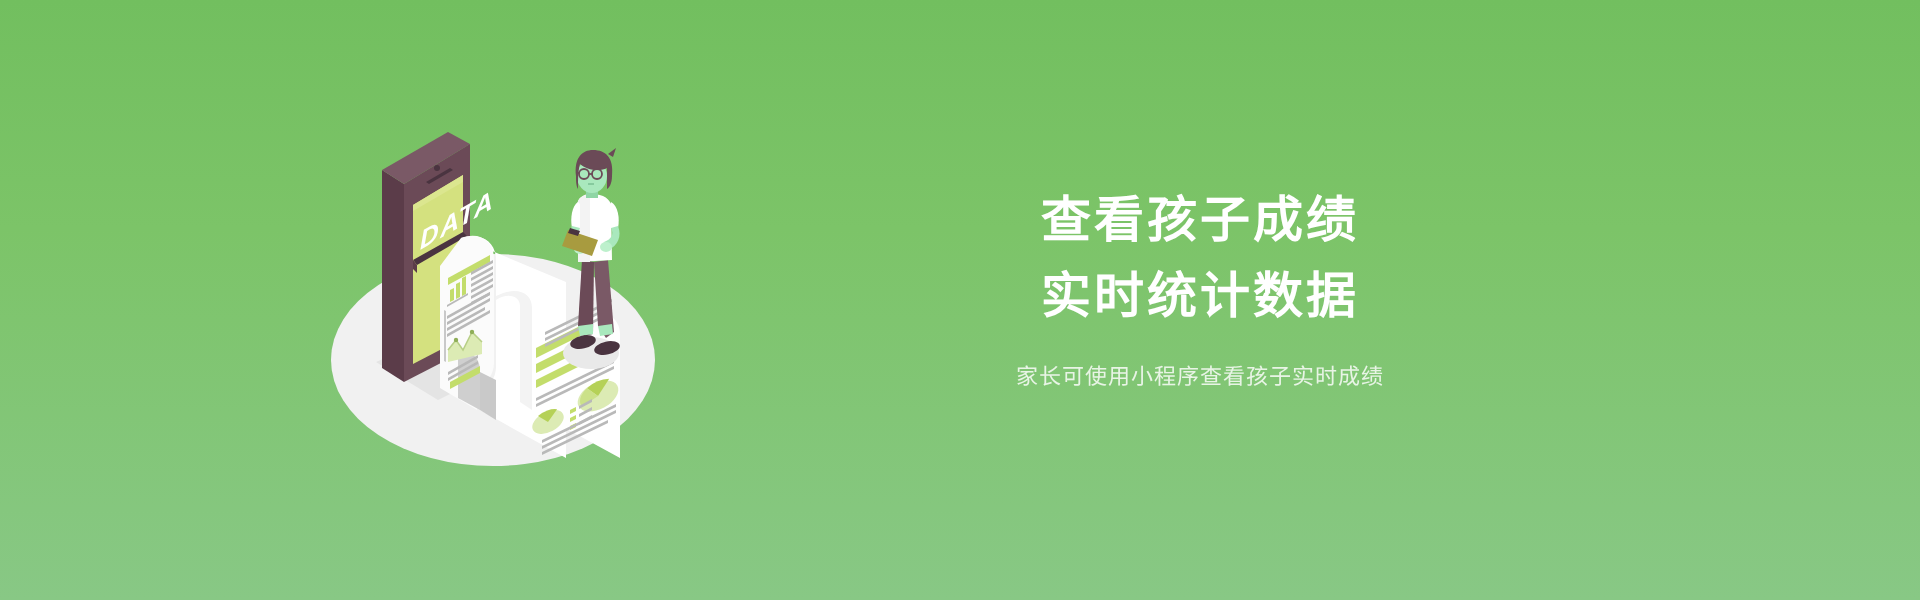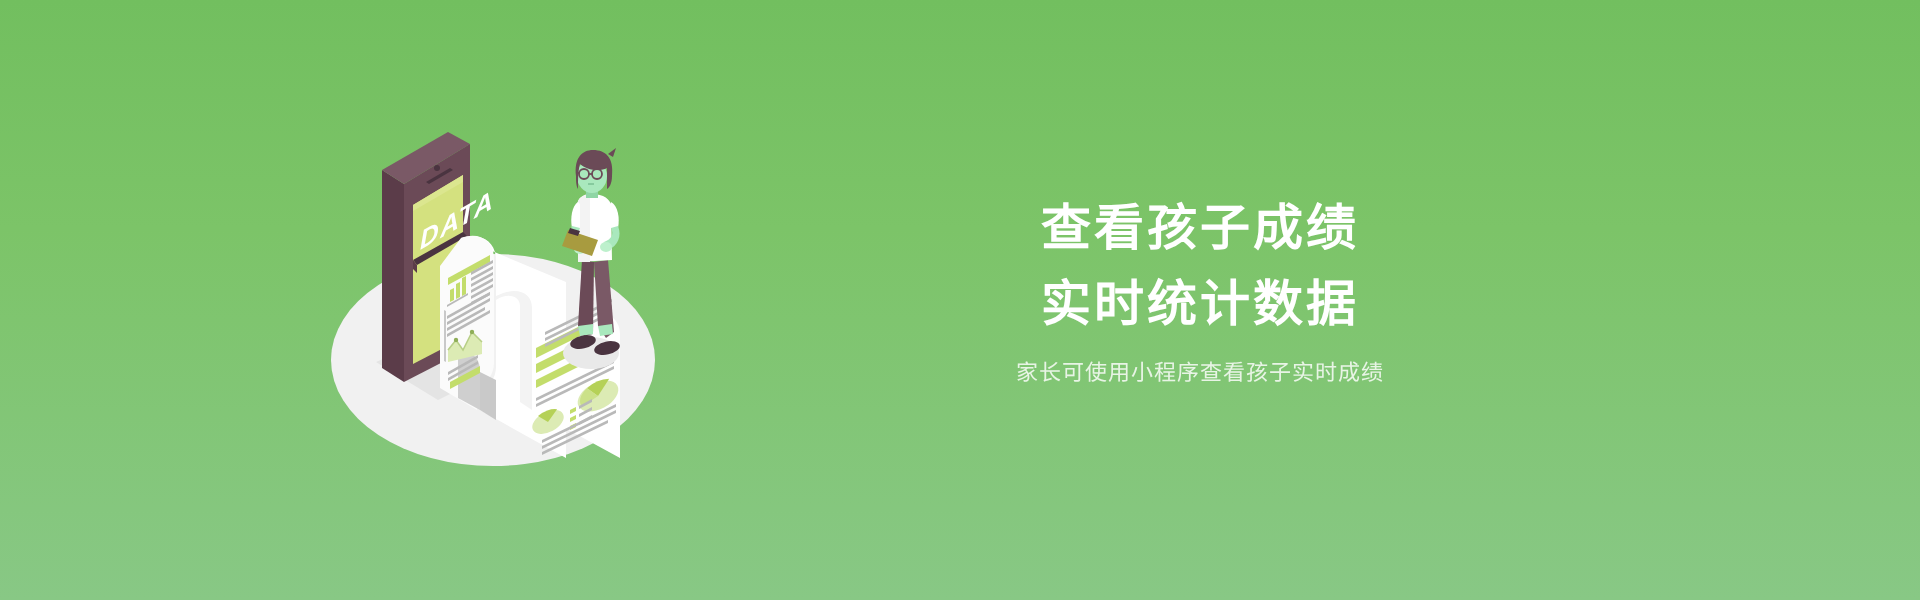--- a/index.html
+++ b/index.html
@@ -24,38 +24,38 @@
     top: 110px;
     width: 380px;
     height: 360px;
   }
   #illustration svg { display: block; width: 100%; height: 100%; }
 
   
   #copy {
     position: absolute;
     left: 830px;
-    top: 198px;
+    top: 190px;
     width: 740px;
     text-align: center;
     user-select: none;
   }
   .headline {
     color: #ffffff;
     font-size: 50px;
     line-height: 60px;
     font-weight: 700;
     letter-spacing: 3px;
     margin: 0;
     text-align: center;
     white-space: nowrap;
   }
   .headline.line2 { margin-top: 16px; }
   .subline {
-    margin: 24px 0 0 0;
+    margin: 36px 0 0 0;
     color: #eef7ec;
     font-size: 22px;
     line-height: 30px;
     font-weight: 400;
     letter-spacing: 1px;
     text-align: center;
     white-space: nowrap;
     opacity: .95;
   }
 </style>

